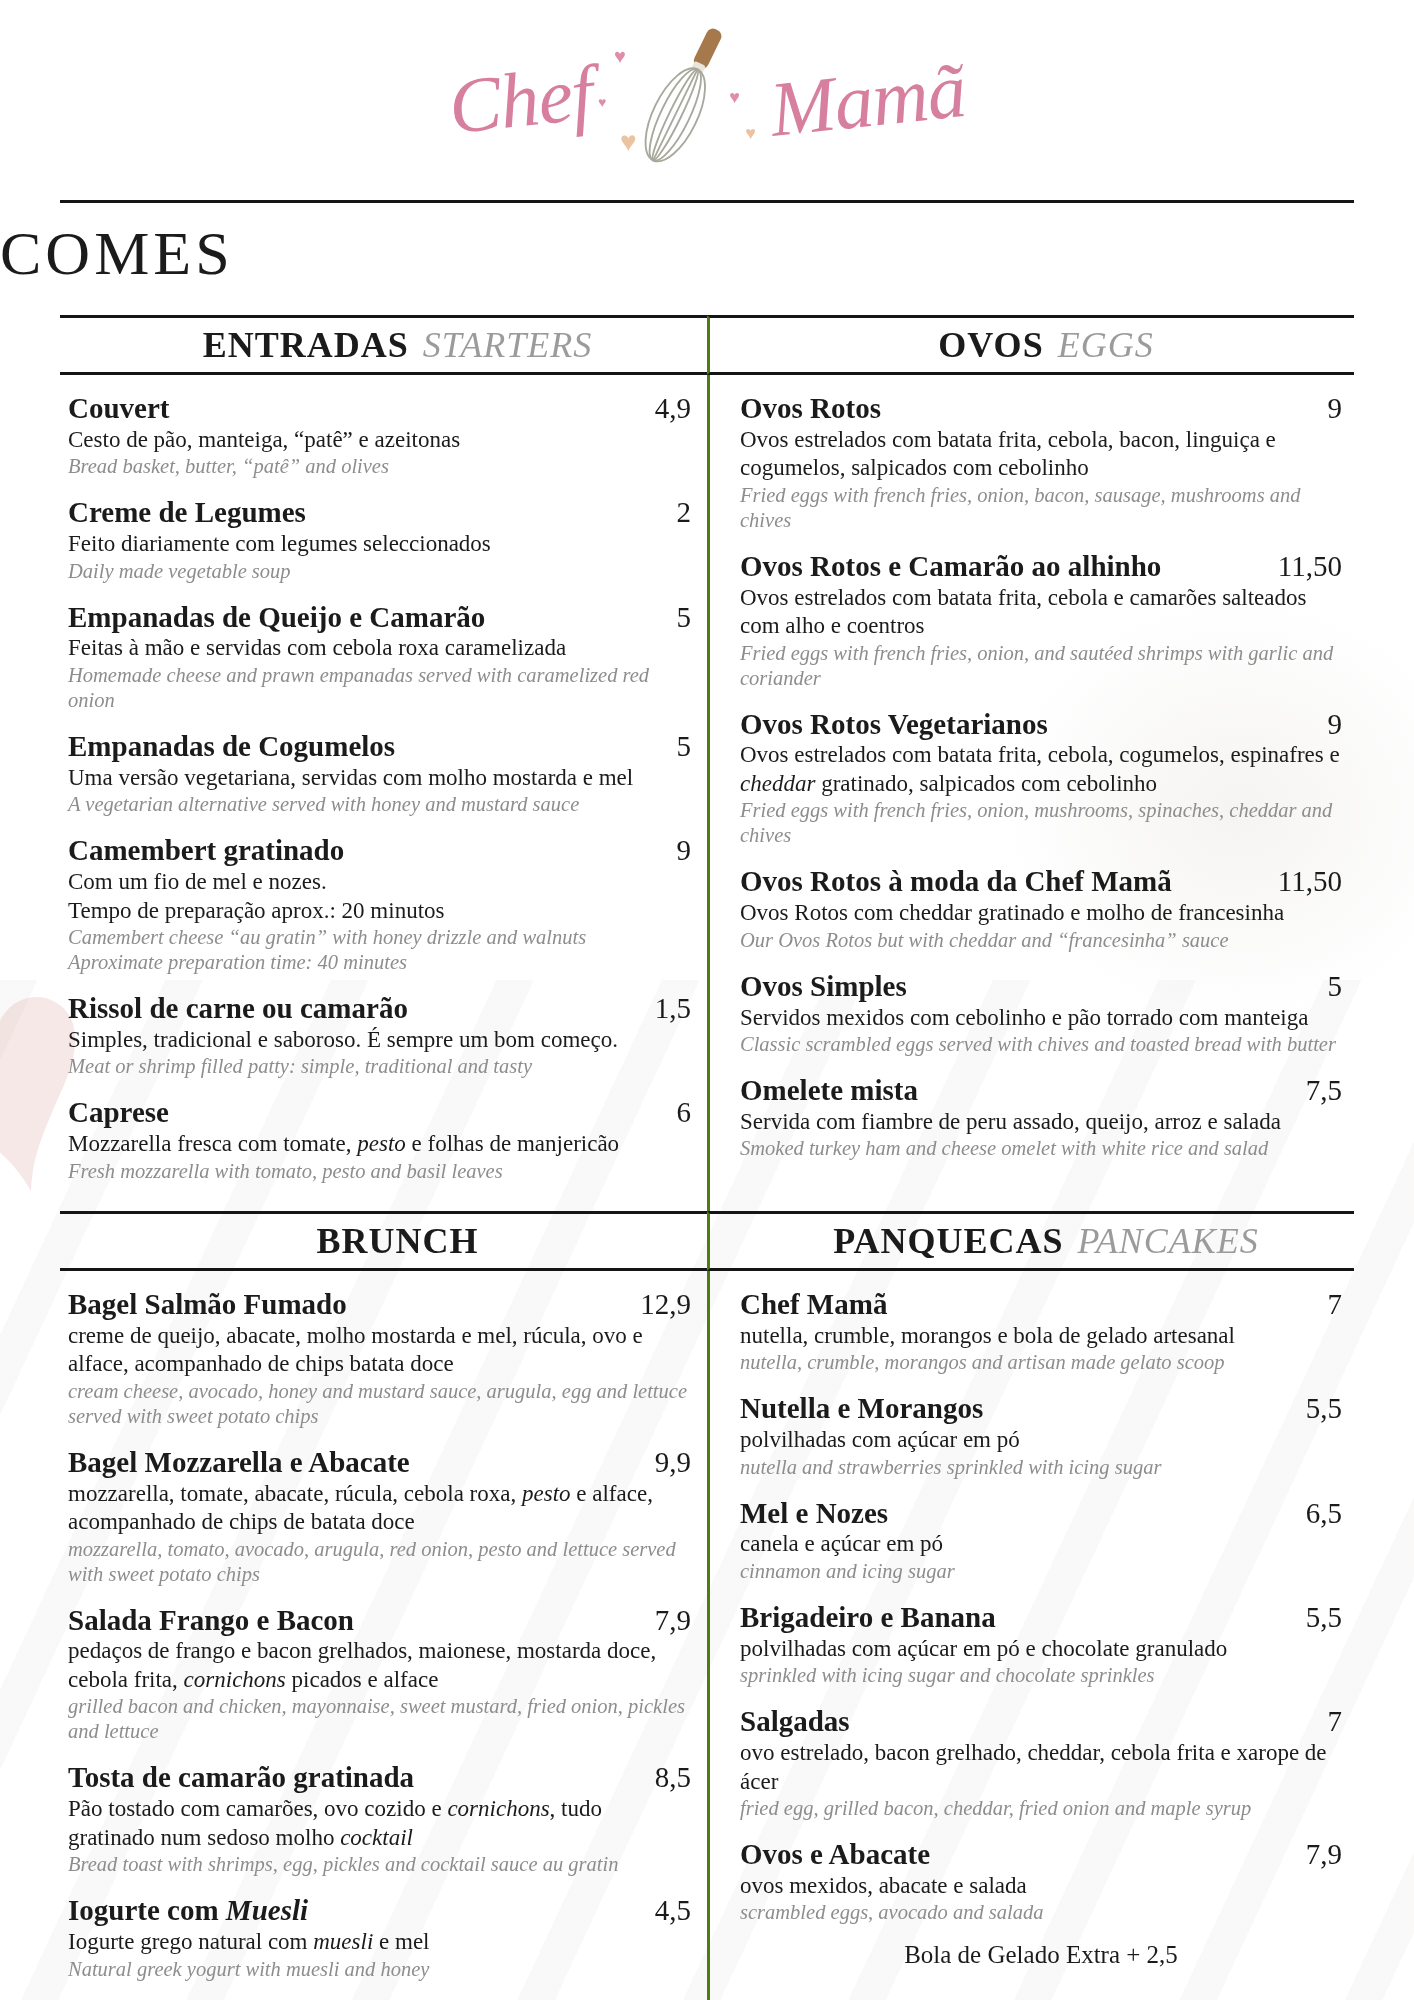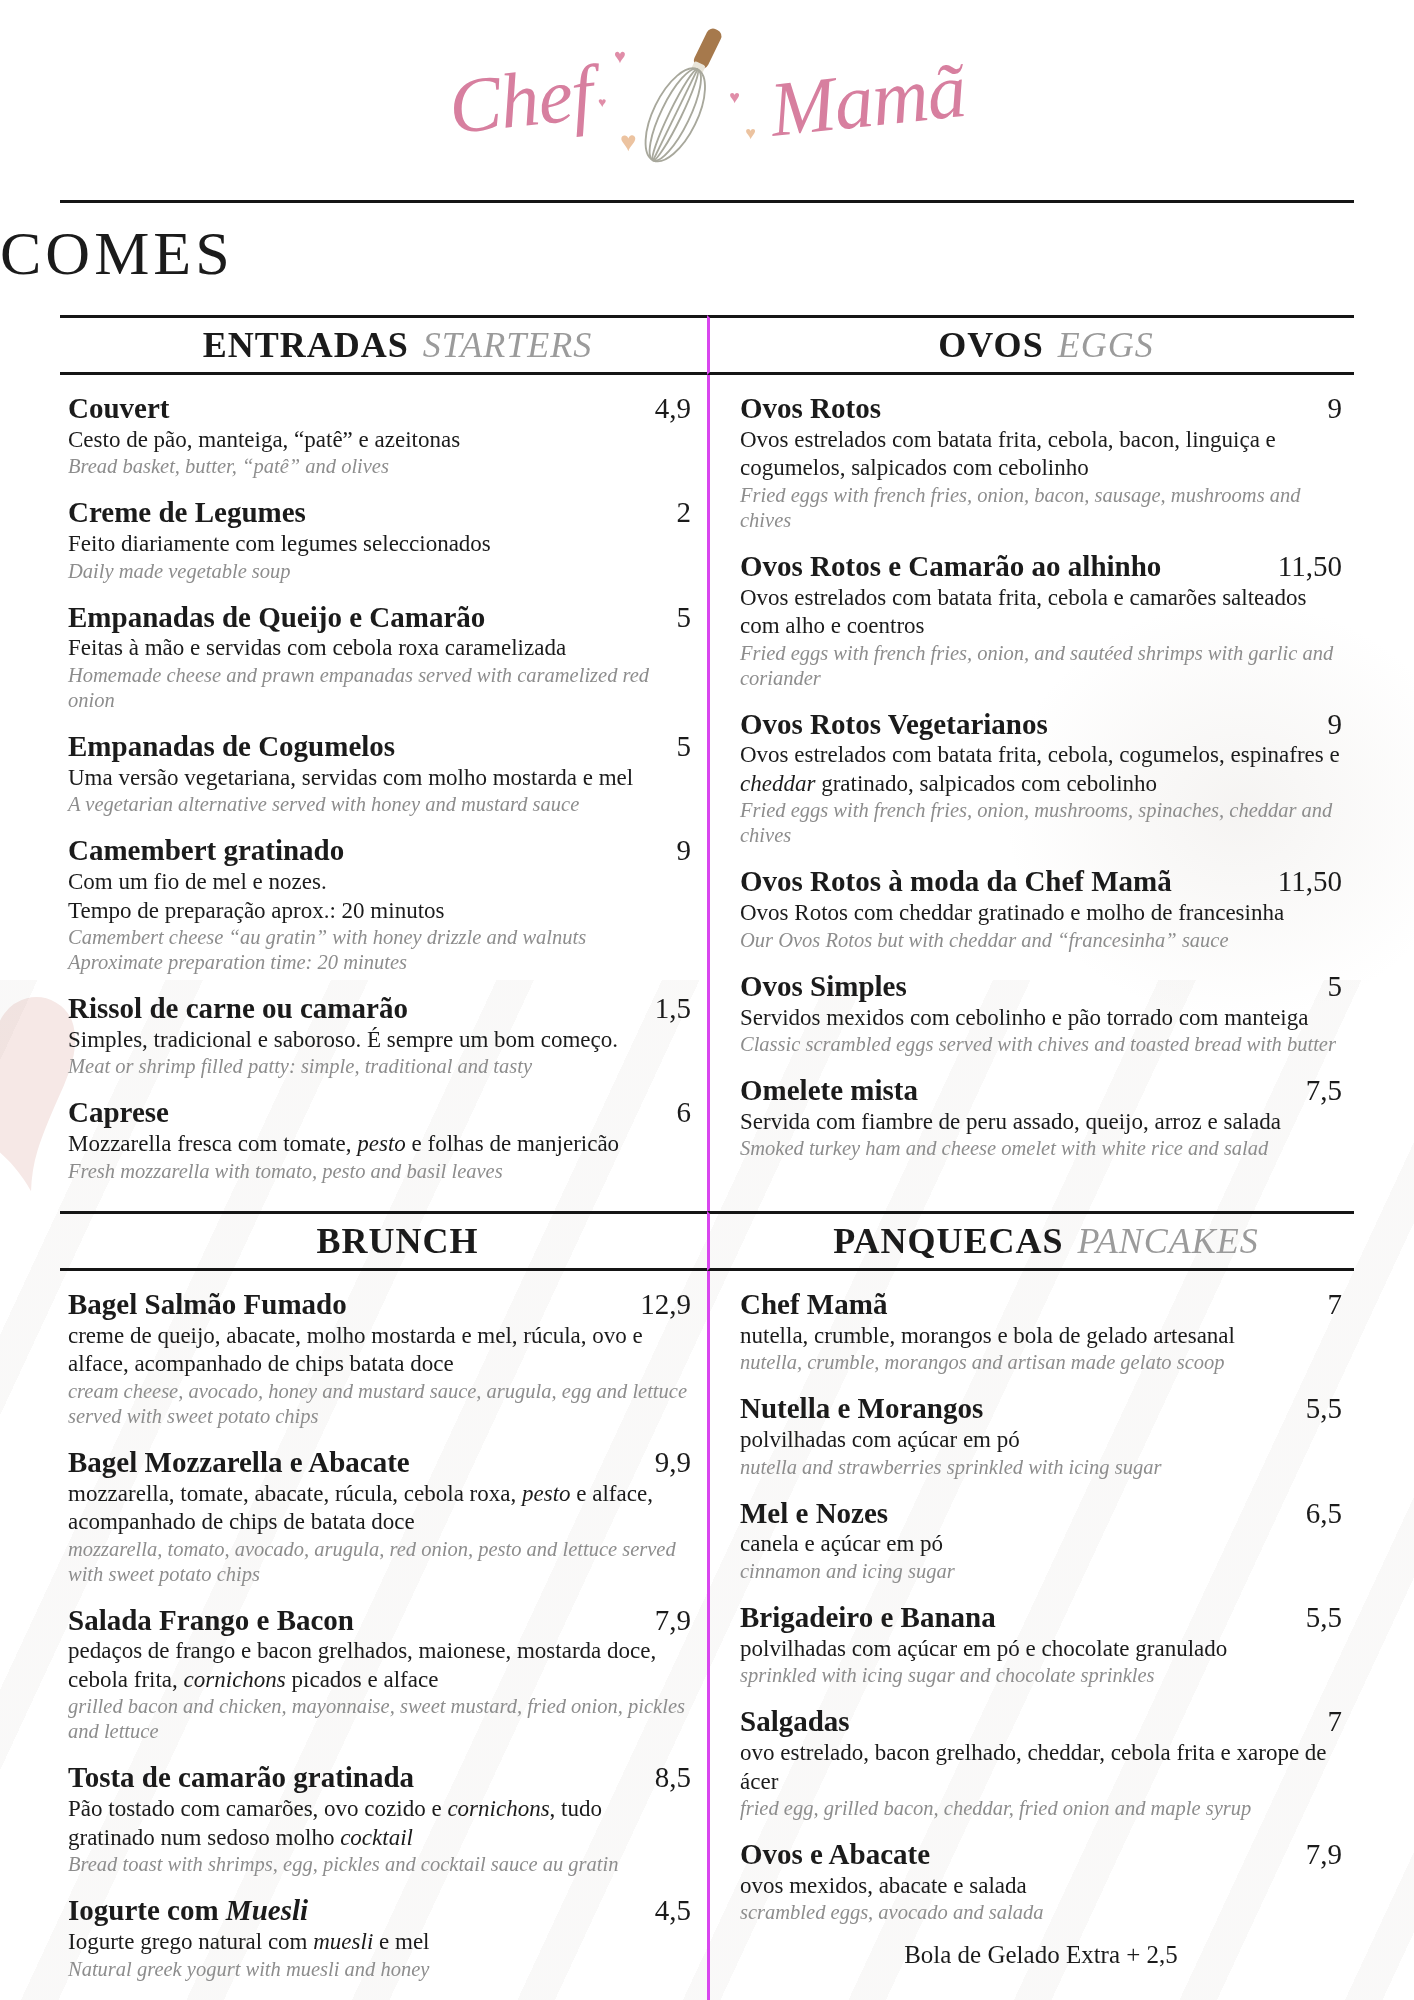--- a/index.html
+++ b/index.html
@@ -51,21 +51,21 @@
     font-size:62px; font-weight:normal; letter-spacing:4px;
   }
 
   
   .menu{
     flex:1; margin:0 60px;
     display:grid;
     grid-template-columns:1fr 1fr;
     grid-template-rows:60px 836px 60px 1fr;
   }
-  .col-r{ border-left:3px solid #d946ef; }
+  .col-r{ border-left:3px solid #4d7c0f; }
   .sec-header{
     border-top:3px solid #151515; border-bottom:3px solid #151515;
     display:flex; align-items:center; justify-content:center; gap:14px;
     font-size:36px; overflow:hidden;
   }
   .h-pt{ font-weight:bold; letter-spacing:1px;margin-left:28px; }
   .h-en{ font-style:italic; color:#9b9b9b; letter-spacing:1px; }
 
   .sec-items{ padding:16px 16px 0 8px; overflow:hidden; }
   .sec-items.col-r{ padding:16px 12px 14px 30px; }
@@ -178,21 +178,21 @@
           <div class="item-head">
             <span class="item-name">Camembert gratinado</span>
             <span class="item-price">9</span>
           </div>
           <div class="desc-pt">
             <div>Com um fio de mel e nozes.</div>
             <div>Tempo de preparação aprox.: 20 minutos</div>
           </div>
           <div class="desc-en">
             <div>Camembert cheese “au gratin” with honey drizzle and walnuts</div>
-            <div>Aproximate preparation time: 20 minutes</div>
+            <div>Aproximate preparation time: 40 minutes</div>
           </div>
         </div>
         <div class="item">
           <div class="item-head">
             <span class="item-name">Rissol de carne ou camarão</span>
             <span class="item-price">1,5</span>
           </div>
           <div class="desc-pt">
             <div>Simples, tradicional e saboroso. É sempre um bom começo.</div>
           </div>

